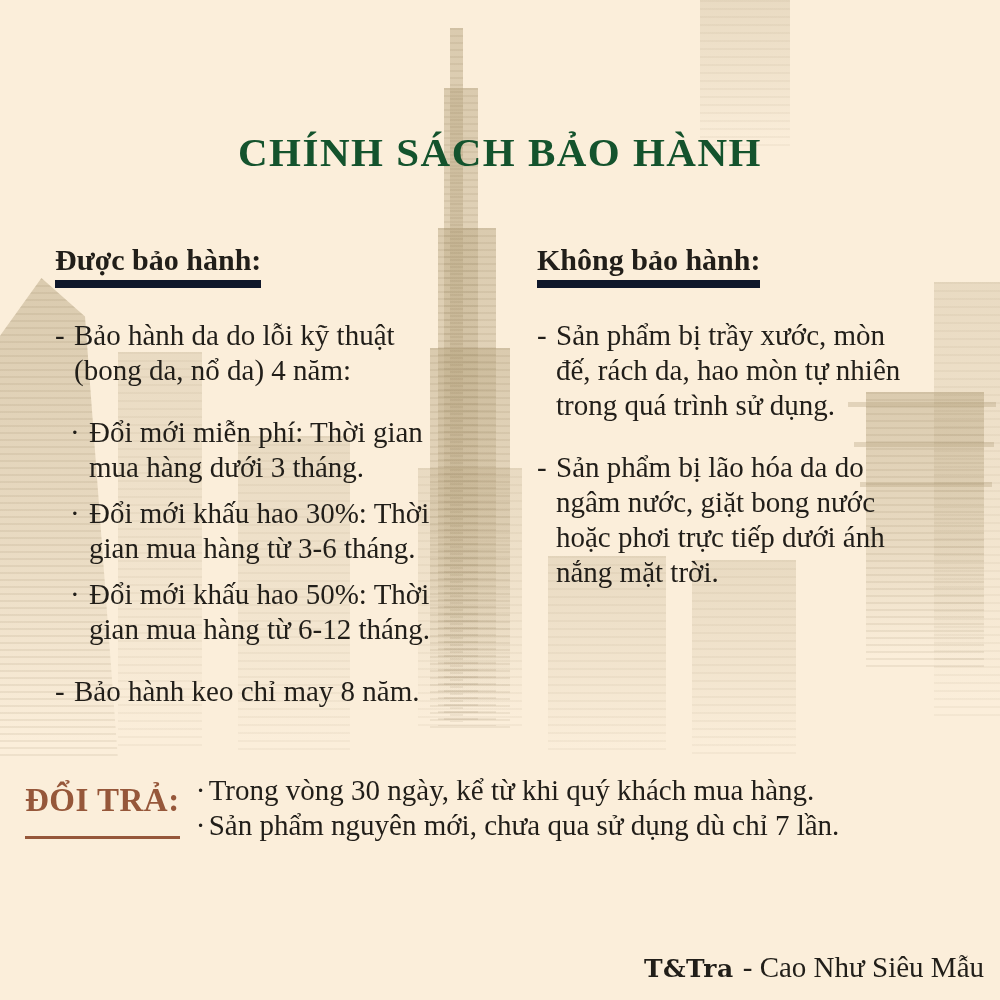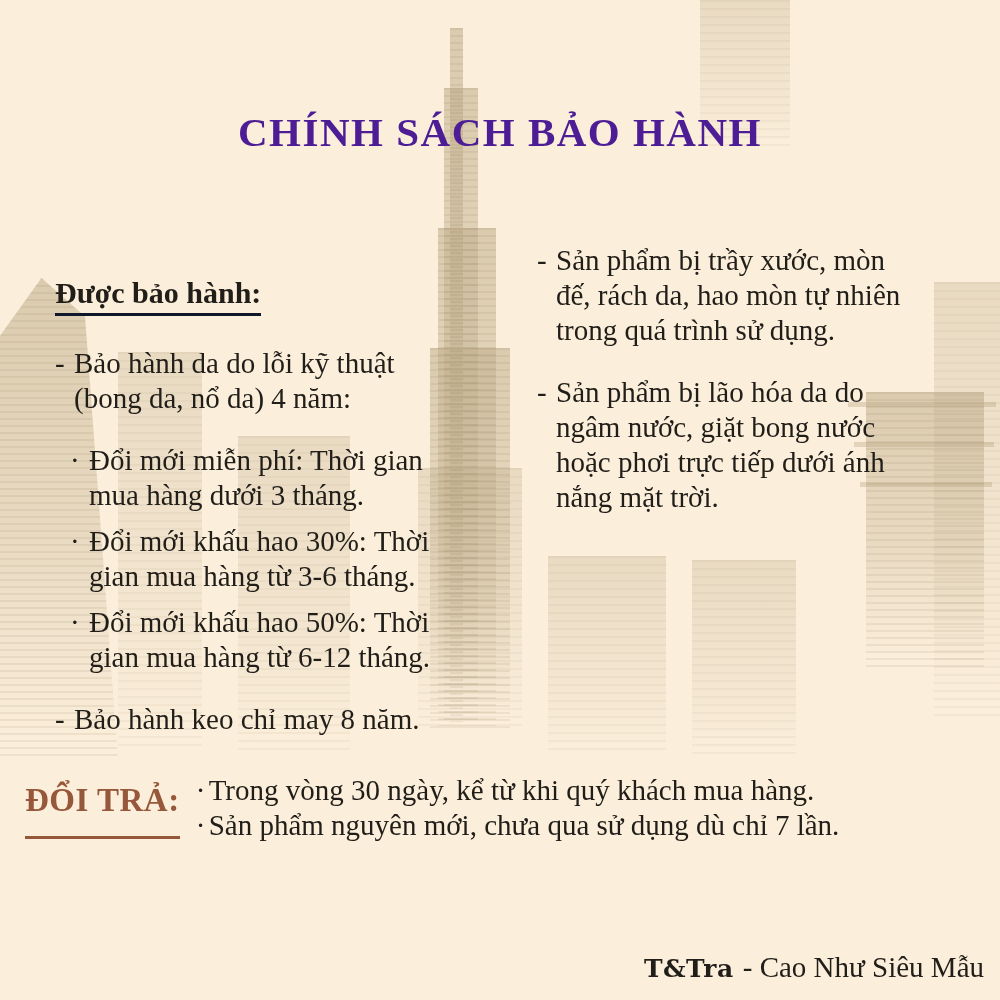--- a/index.html
+++ b/index.html
@@ -19,28 +19,28 @@
   }
   .bldg.light{
     background-image:
       repeating-linear-gradient(to bottom, rgba(125,105,70,0.06) 0 2px, rgba(0,0,0,0) 2px 8px),
       linear-gradient(to bottom, rgba(186,168,132,0.28), rgba(186,168,132,0.14) 55%, rgba(186,168,132,0) 96%);
   }
   .slab{position:absolute;background:rgba(170,150,112,0.30);}
   
   .content{position:absolute;inset:0;z-index:1;}
   .page-title{
-    position:absolute;top:108px;left:0;width:100%;text-align:center;
-    font-size:41px;font-weight:bold;letter-spacing:1.5px;color:#4c1d95;
+    position:absolute;top:128px;left:0;width:100%;text-align:center;
+    font-size:41px;font-weight:bold;letter-spacing:1.5px;color:#14532d;
   }
   .col{position:absolute;top:243px;}
   .col-left{left:55px;width:462px;}
   .col-right{left:537px;width:455px;}
   .col-head{font-size:30px;font-weight:bold;margin:0 0 30px 0;}
-  .col-head .u{display:inline-block;border-bottom:3px solid #0f172a;padding-bottom:3px;margin-top:33px;}
+  .col-head .u{display:inline-block;border-bottom:8px solid #0f172a;padding-bottom:3px;}
   .item{display:flex;font-size:29px;line-height:35px;align-items:flex-start;}
   .item .marker{flex:none;width:19px;}
   .item .text{white-space:pre-line;}
   .item.sub{padding-left:15px;}
   .mb-lg{margin-bottom:27px;}
   .mb-sm{margin-bottom:11px;}
   
   .returns{position:absolute;left:25px;top:773px;display:flex;align-items:flex-start;}
   .returns-head{
     flex:none;font-size:33px;font-weight:bold;color:#96573a;letter-spacing:0.5px;
@@ -110,20 +110,23 @@
       <span class="text">Đổi mới khấu hao 50%: Thời
 gian mua hàng từ 6-12 tháng.</span>
     </div>
     <div class="item">
       <span class="marker">-</span>
       <span class="text">Bảo hành keo chỉ may 8 năm.</span>
     </div>
   </div>
 
   <div class="col col-right">
+    <h2 class="col-head">
+      <span class="u">Không bảo hành:</span>
+    </h2>
     <div class="item mb-lg">
       <span class="marker">-</span>
       <span class="text">Sản phẩm bị trầy xước, mòn
 đế, rách da, hao mòn tự nhiên
 trong quá trình sử dụng.</span>
     </div>
     <div class="item">
       <span class="marker">-</span>
       <span class="text">Sản phẩm bị lão hóa da do
 ngâm nước, giặt bong nước

